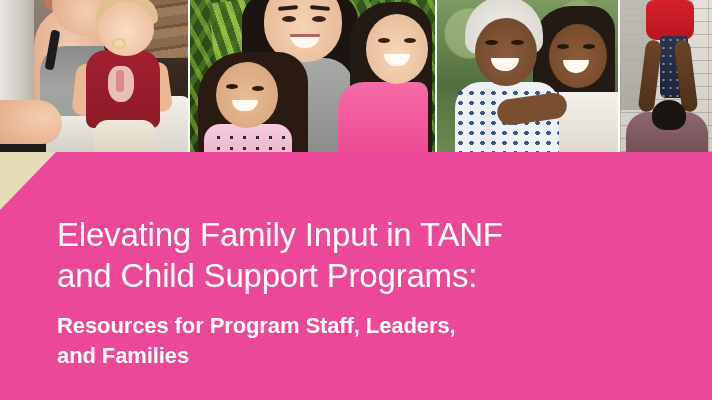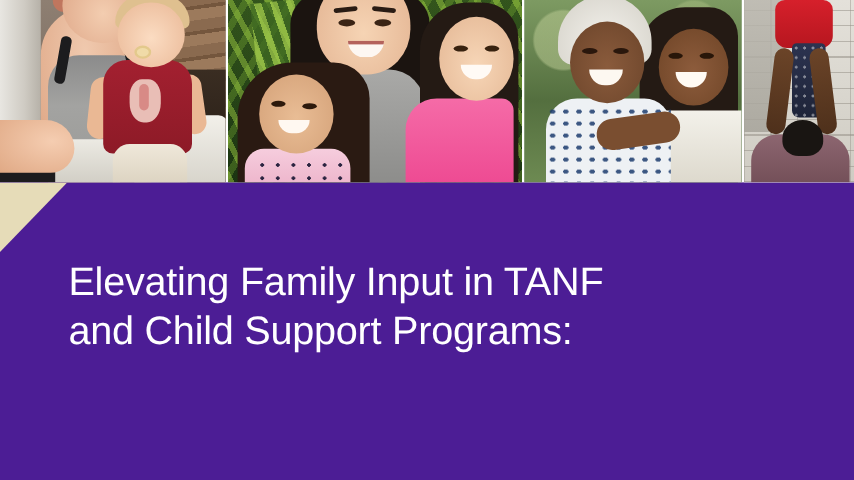--- a/index.html
+++ b/index.html
@@ -7,21 +7,21 @@
   html, body {
     width:712px; height:400px;
     overflow:hidden;
     background:#ffffff;
     font-family:"Liberation Sans", sans-serif;
   }
 
   #cover {
     position:relative;
     width:712px; height:400px;
-    background:#4c1d95;
+    background:#ec4899;
     overflow:hidden;
   }
 
   
   #banner {
     position:absolute;
     left:0; top:0;
     width:712px; height:152px;
     background:#ffffff;
     display:flex;
@@ -468,15 +468,17 @@
       <div class="ph-layer" id="p4-dad-head"></div>
     </div>
 
   </div>
 
   <div id="accent-triangle"></div>
 
   <div id="title-block">
     <div id="main-title">Elevating Family Input in TANF
 and Child Support Programs:</div>
+    <div id="sub-title">Resources for Program Staff, Leaders,
+and Families</div>
   </div>
 
 </div>
 
 </body></html>

